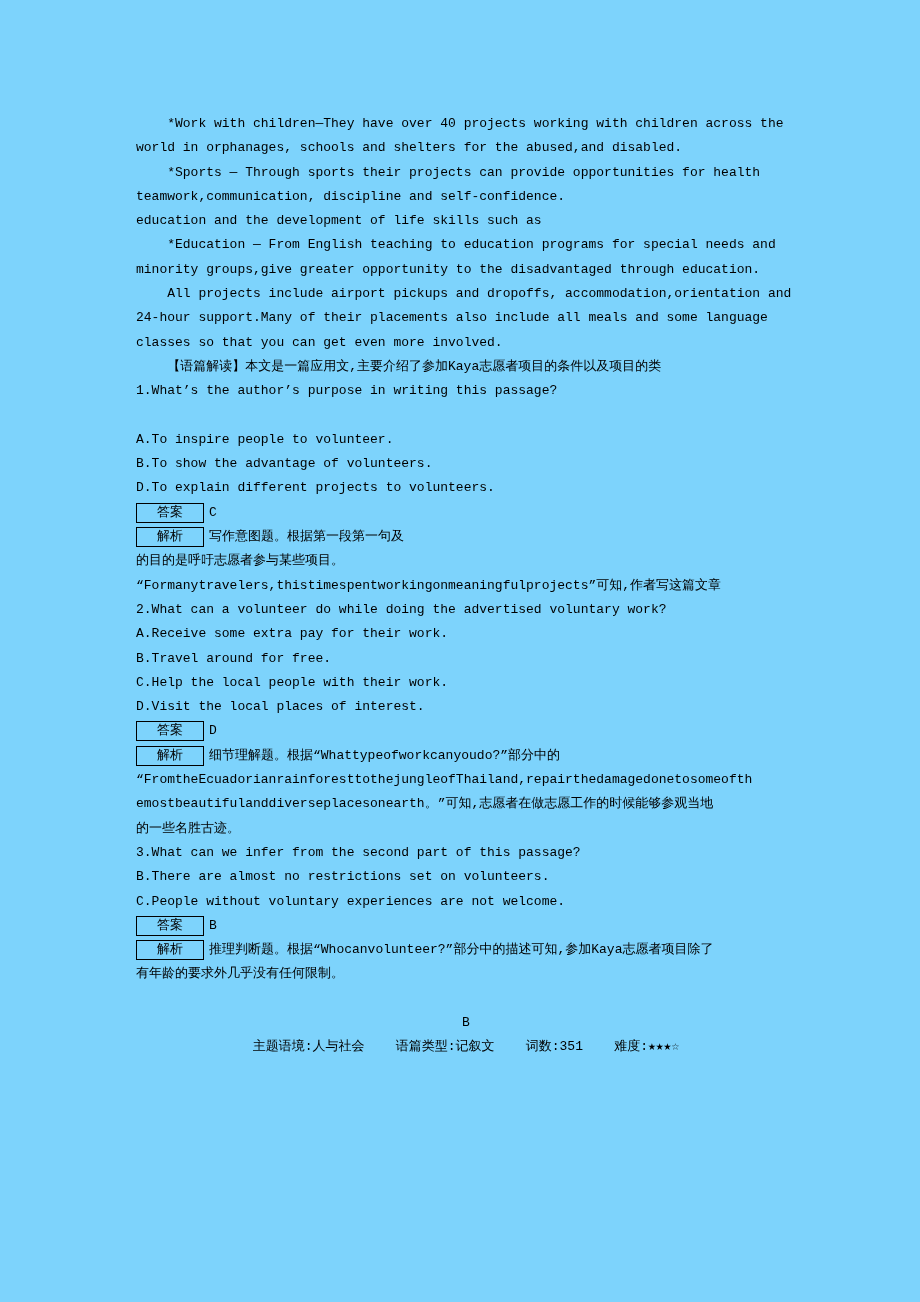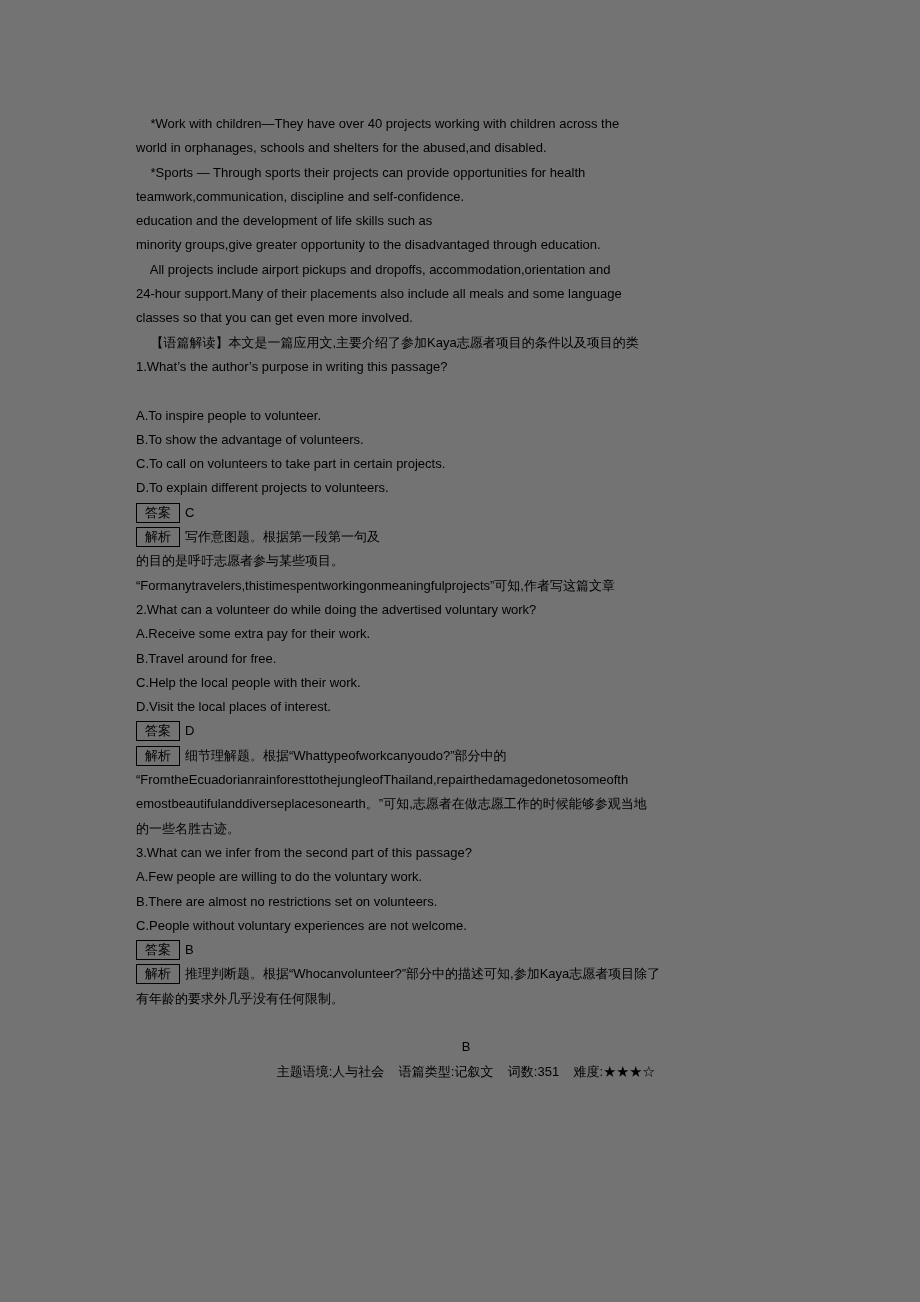--- a/index.html
+++ b/index.html
@@ -1,85 +1,84 @@
 <!DOCTYPE html>
 <html><head>
 <meta charset="utf-8">
 <style>
   html, body { margin: 0; padding: 0; background: #ffffff; }
   .page {
     position: relative;
     width: 920px;
     height: 1302px;
-    background: #737373;
+    background: #7dd3fc;
     color: #000000;
-    font-family: Liberation Sans, sans-serif;
+    font-family: Liberation Mono, monospace;
     font-size: 13px;
     overflow: hidden;
   }
   .content {
     position: absolute;
     left: 136px;
     top: 112px;
     width: 660px;
   }
   .line {
     white-space: pre;
     height: 24.3px;
     line-height: 24.3px;
   }
   .line.blank { }
   .line.center { text-align: center; }
   .label-box {
     display: inline-block;
     border: 1px solid #000000;
-    padding: 0 8px;
+    padding: 0 20px;
     margin-right: 5px;
     height: 18px;
     line-height: 18px;
     vertical-align: baseline;
   }
 </style>
 </head>
 <body>
 
 <div class="page">
   <div class="content">
       <div class="line text">    *Work with children—They have over 40 projects working with children across the</div>
       <div class="line text">world in orphanages, schools and shelters for the abused,and disabled.</div>
       <div class="line text">    *Sports — Through sports their projects can provide opportunities for health</div>
       <div class="line text">teamwork,communication, discipline and self-confidence.</div>
       <div class="line text">education and the development of life skills such as</div>
+      <div class="line text">    *Education — From English teaching to education programs for special needs and</div>
       <div class="line text">minority groups,give greater opportunity to the disadvantaged through education.</div>
       <div class="line text">    All projects include airport pickups and dropoffs, accommodation,orientation and</div>
       <div class="line text">24-hour support.Many of their placements also include all meals and some language</div>
       <div class="line text">classes so that you can get even more involved.</div>
       <div class="line text">    【语篇解读】本文是一篇应用文,主要介绍了参加Kaya志愿者项目的条件以及项目的类</div>
       <div class="line text">1.What’s the author’s purpose in writing this passage?</div>
       <div class="line blank"></div>
       <div class="line text">A.To inspire people to volunteer.</div>
       <div class="line text">B.To show the advantage of volunteers.</div>
-      <div class="line text">C.To call on volunteers to take part in certain projects.</div>
       <div class="line text">D.To explain different projects to volunteers.</div>
       <div class="line boxed"><span class="label-box">答案</span><span>C</span></div>
       <div class="line boxed"><span class="label-box">解析</span><span>写作意图题。根据第一段第一句及</span></div>
       <div class="line text">的目的是呼吁志愿者参与某些项目。</div>
       <div class="line text">“Formanytravelers,thistimespentworkingonmeaningfulprojects”可知,作者写这篇文章</div>
       <div class="line text">2.What can a volunteer do while doing the advertised voluntary work?</div>
       <div class="line text">A.Receive some extra pay for their work.</div>
       <div class="line text">B.Travel around for free.</div>
       <div class="line text">C.Help the local people with their work.</div>
       <div class="line text">D.Visit the local places of interest.</div>
       <div class="line boxed"><span class="label-box">答案</span><span>D</span></div>
       <div class="line boxed"><span class="label-box">解析</span><span>细节理解题。根据“Whattypeofworkcanyoudo?”部分中的</span></div>
       <div class="line text">“FromtheEcuadorianrainforesttothejungleofThailand,repairthedamagedonetosomeofth</div>
       <div class="line text">emostbeautifulanddiverseplacesonearth。”可知,志愿者在做志愿工作的时候能够参观当地</div>
       <div class="line text">的一些名胜古迹。</div>
       <div class="line text">3.What can we infer from the second part of this passage?</div>
-      <div class="line text">A.Few people are willing to do the voluntary work.</div>
       <div class="line text">B.There are almost no restrictions set on volunteers.</div>
       <div class="line text">C.People without voluntary experiences are not welcome.</div>
       <div class="line boxed"><span class="label-box">答案</span><span>B</span></div>
       <div class="line boxed"><span class="label-box">解析</span><span>推理判断题。根据“Whocanvolunteer?”部分中的描述可知,参加Kaya志愿者项目除了</span></div>
       <div class="line text">有年龄的要求外几乎没有任何限制。</div>
       <div class="line blank"></div>
       <div class="line center">B</div>
       <div class="line center">主题语境:人与社会    语篇类型:记叙文    词数:351    难度:★★★☆</div>
     </div>
 </div>

